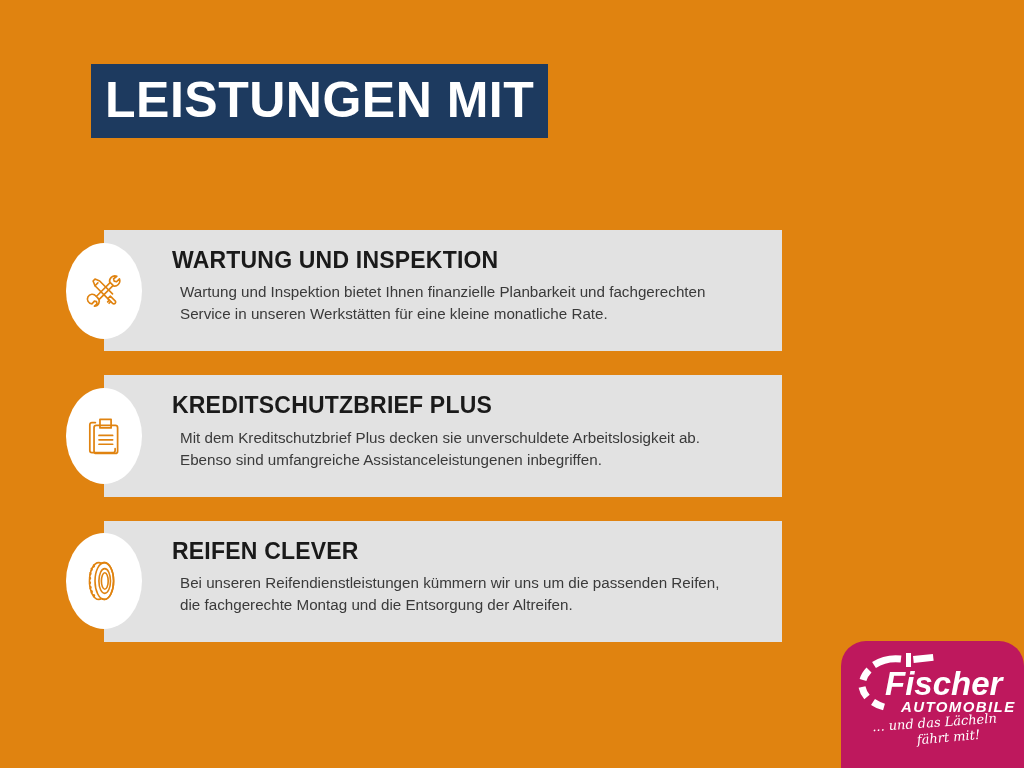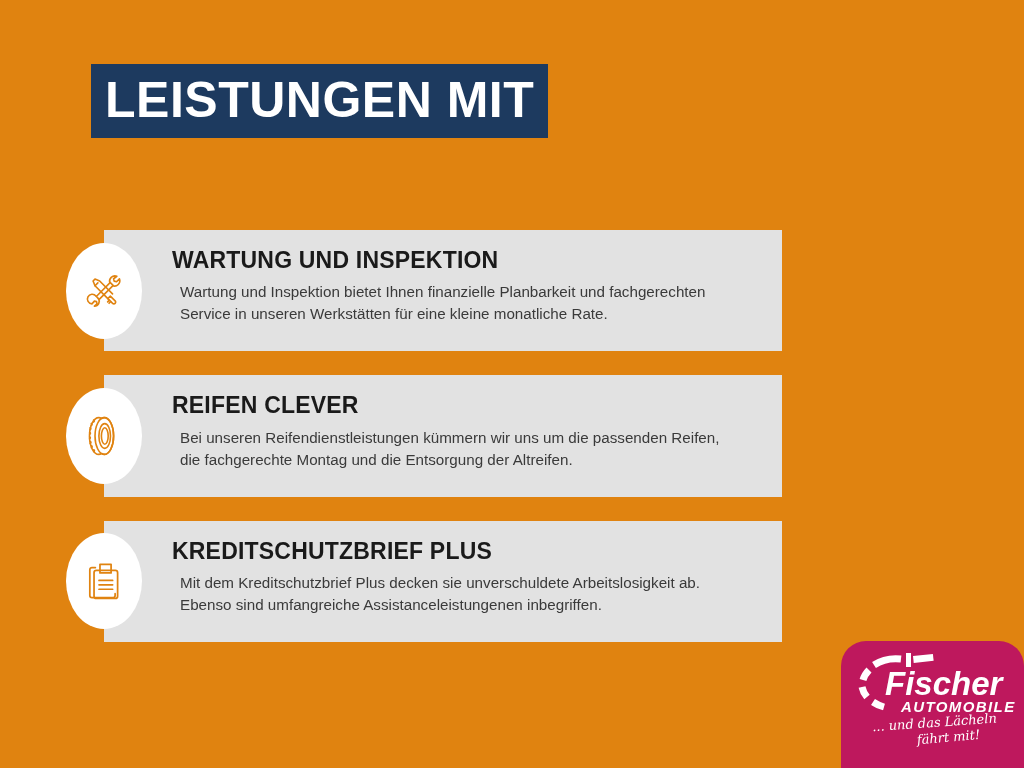--- a/index.html
+++ b/index.html
@@ -159,20 +159,37 @@
           <path d="M28.0 31.9L14.6 18.5l-2.0-4.9 2.0-2.0 4.9 2.0 13.4 13.4"></path>
           <path d="M14.6 18.5l3.0-3.0"></path>
         </svg>
       </div>
       <h2 class="card-title">WARTUNG UND INSPEKTION</h2>
       <p class="card-text">Wartung und Inspektion bietet Ihnen finanzielle Planbarkeit und fachgerechten Service in unseren Werkstätten für eine kleine monatliche Rate.</p>
     </div>
 
     <div class="card">
       <div class="card-badge">
+        <svg width="44" height="46" viewBox="0 0 44 48" fill="none" stroke="#e08310" stroke-width="1.8" stroke-linecap="round" stroke-linejoin="round">
+
+          <path d="M13.0 10.0H9.4a2.2 2.2 0 0 0-2.2 2.2v27.0a2.2 2.2 0 0 0 2.2 2.2h22.0a2.2 2.2 0 0 0 2.2-2.2v-2.0"></path>
+
+          <rect x="11.6" y="13.0" width="24.6" height="29.2" rx="2.4"></rect>
+
+          <rect x="17.8" y="6.6" width="11.6" height="9.0"></rect>
+
+          <path d="M16.8 23.4h14.2M16.8 28.0h14.2M16.8 32.6h14.2"></path>
+        </svg>
+      </div>
+      <h2 class="card-title">KREDITSCHUTZBRIEF PLUS</h2>
+      <p class="card-text">Mit dem Kreditschutzbrief Plus decken sie unverschuldete Arbeitslosigkeit ab. Ebenso sind umfangreiche Assistanceleistungenen inbegriffen.</p>
+    </div>
+
+    <div class="card">
+      <div class="card-badge">
         <svg width="48" height="48" viewBox="0 0 48 48" fill="none" stroke="#e08310" stroke-width="1.6" stroke-linecap="round" stroke-linejoin="round">
 
           <path d="M18.8 5.6c-5.1 0-9.3 8.2-9.3 18.4s4.2 18.4 9.3 18.4
                    c1.0 0 1.9-.3 2.8-.9 .8 .6 1.7 .9 2.7 .9
                    5.1 0 9.3-8.2 9.3-18.4S29.4 5.6 24.3 5.6
                    c-1.0 0-1.9 .3-2.7 .9-.9-.6-1.8-.9-2.8-.9z"></path>
 
           <path d="M9.7 20.5c1.0 .2 1.0 1.5 0 1.8M9.6 25.0c1.0 .2 1.0 1.5 0 1.8
                    M10.1 15.9c1.0 .2 1.0 1.5 0 1.8M10.2 29.6c1.0 .2 1.0 1.5 0 1.8
                    M11.3 11.6c1.0 .2 1.0 1.5 0 1.8M11.4 33.9c1.0 .2 1.0 1.5 0 1.8
@@ -180,37 +197,20 @@
 
           <ellipse cx="24.3" cy="24.0" rx="9.3" ry="18.4"></ellipse>
 
           <ellipse cx="24.7" cy="24.0" rx="5.8" ry="12.4"></ellipse>
 
           <ellipse cx="24.8" cy="24.0" rx="3.4" ry="8.2"></ellipse>
         </svg>
       </div>
       <h2 class="card-title">REIFEN CLEVER</h2>
       <p class="card-text">Bei unseren Reifendienstleistungen kümmern wir uns um die passenden Reifen, die fachgerechte Montag und die Entsorgung der Altreifen.</p>
-    </div>
-
-    <div class="card">
-      <div class="card-badge">
-        <svg width="44" height="46" viewBox="0 0 44 48" fill="none" stroke="#e08310" stroke-width="1.8" stroke-linecap="round" stroke-linejoin="round">
-
-          <path d="M13.0 10.0H9.4a2.2 2.2 0 0 0-2.2 2.2v27.0a2.2 2.2 0 0 0 2.2 2.2h22.0a2.2 2.2 0 0 0 2.2-2.2v-2.0"></path>
-
-          <rect x="11.6" y="13.0" width="24.6" height="29.2" rx="2.4"></rect>
-
-          <rect x="17.8" y="6.6" width="11.6" height="9.0"></rect>
-
-          <path d="M16.8 23.4h14.2M16.8 28.0h14.2M16.8 32.6h14.2"></path>
-        </svg>
-      </div>
-      <h2 class="card-title">KREDITSCHUTZBRIEF PLUS</h2>
-      <p class="card-text">Mit dem Kreditschutzbrief Plus decken sie unverschuldete Arbeitslosigkeit ab. Ebenso sind umfangreiche Assistanceleistungenen inbegriffen.</p>
     </div>
 
   </div>
 
   <div class="logo-box">
     <svg class="logo-mark" viewBox="0 0 172 70">
 
       <g fill="none" stroke="#ffffff" stroke-width="7" stroke-linecap="butt">
         <path d="M52 12 A34 26 0 0 0 25 18"></path>
         <path d="M20 23 A34 26 0 0 0 14 33"></path>

